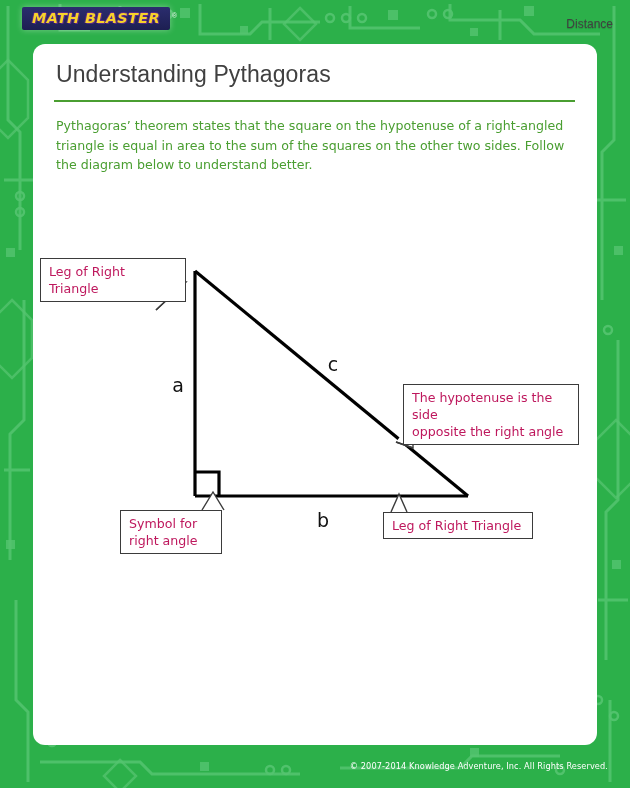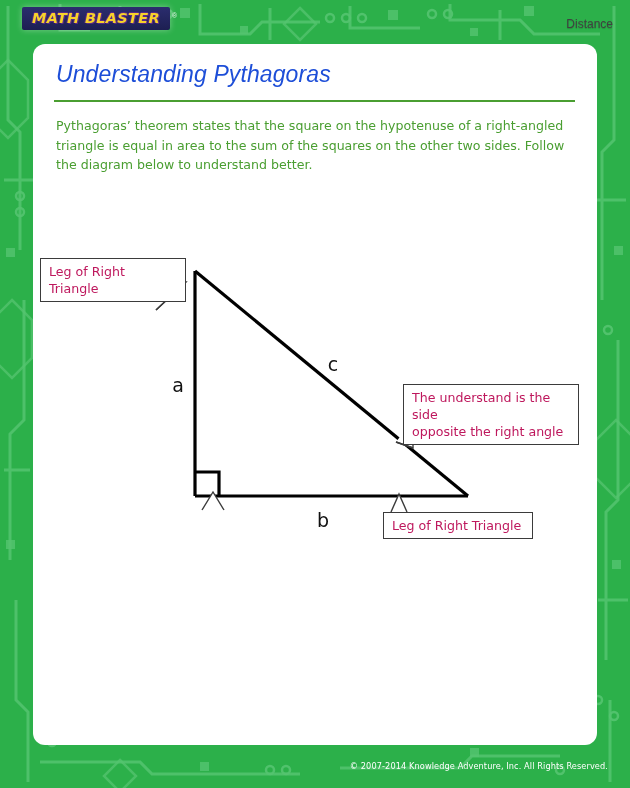--- a/index.html
+++ b/index.html
@@ -87,25 +87,24 @@
     left: 33px; top: 44px;
     width: 564px; height: 701px;
     background: #ffffff;
     border-radius: 12px;
   }
 
   #page-title {
     position: absolute;
     left: 23px; top: 17px;
     font-size: 23px;
-    color: #1d4ed8;
+    color: #404040;
     font-family: "Liberation Sans", sans-serif;
     font-weight: normal;
     letter-spacing: .1px;
-    font-style: italic;
   }
 
   #title-rule {
     position: absolute;
     left: 21px; top: 56px;
     width: 521px; height: 2px;
     background: #4a9e31;
   }
 
   #intro-text {
@@ -260,21 +259,23 @@
       <polyline points="358,468 366,450 374,468" fill="#ffffff" stroke="#3b3b3b" stroke-width="1.4"></polyline>
 
       <g stroke="#3b3b3b" stroke-width="1.4" fill="none">
         <line x1="123" y1="266" x2="153" y2="238"></line>
         <line x1="363" y1="398" x2="380" y2="404"></line>
       </g>
     </svg>
 
     <div class="callout" id="callout-leg-top">Leg of Right Triangle</div>
 
-    <div class="callout" id="callout-hyp">The understand is the side
+    <div class="callout" id="callout-hyp">The hypotenuse is the side
 opposite the right angle</div>
 
+    <div class="callout" id="callout-symbol">Symbol for
+right angle</div>
 
     <div class="callout" id="callout-leg-bot">Leg of Right Triangle</div>
   </div>
 
   <div id="footer-text">© 2007-2014 Knowledge Adventure, Inc. All Rights Reserved.</div>
 </div>
 
 </body></html>

